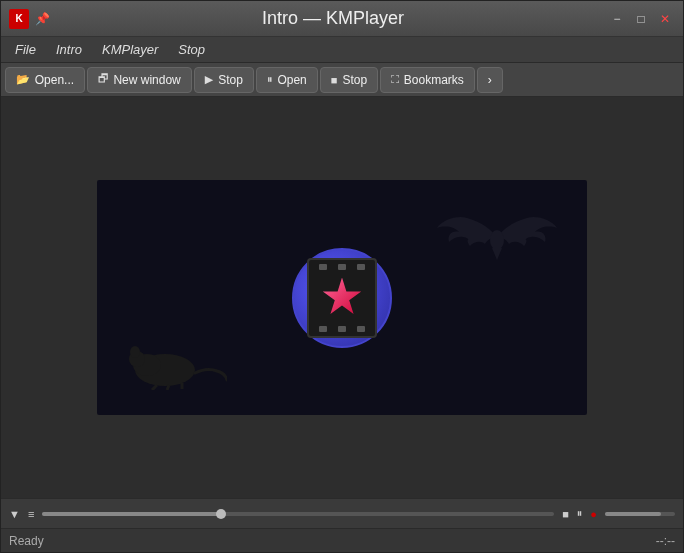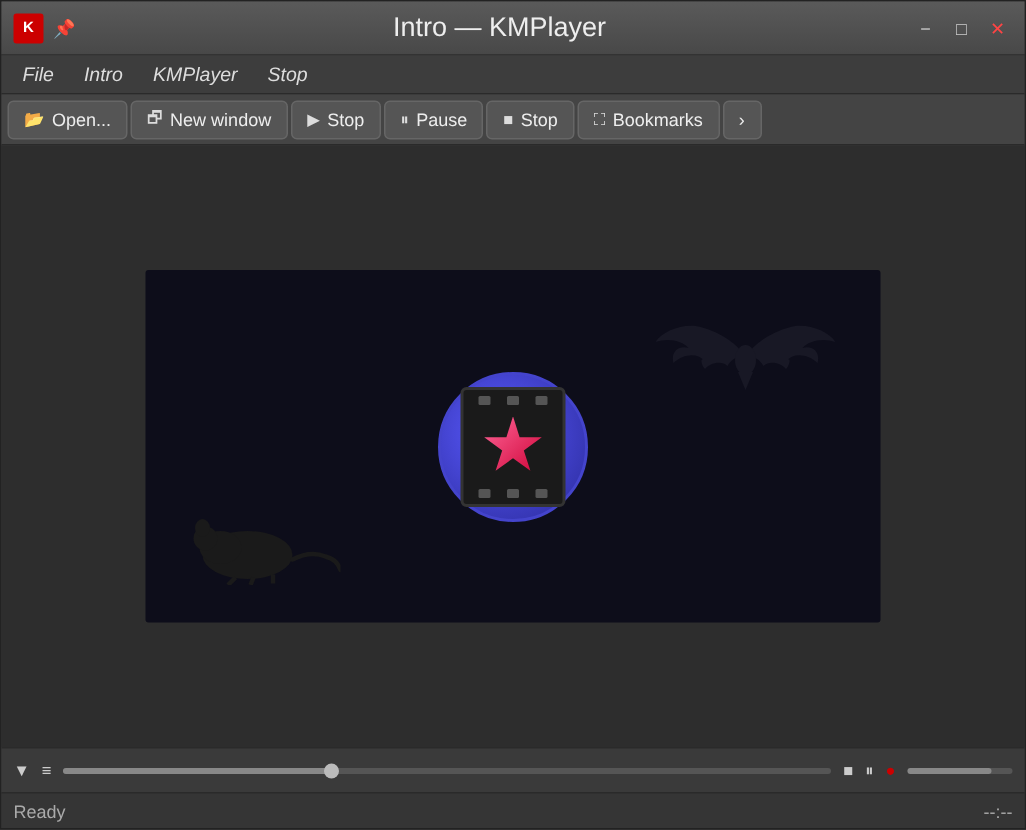--- a/index.html
+++ b/index.html
@@ -330,21 +330,21 @@
     <button class="toolbar-btn">
       <span class="toolbar-icon">🗗</span>
       <span>New window</span>
     </button>
     <button class="toolbar-btn">
       <span class="toolbar-icon">▶</span>
       <span>Stop</span>
     </button>
     <button class="toolbar-btn">
       <span class="toolbar-icon">⏸</span>
-      <span>Pause</span>
+      <span>Open</span>
     </button>
     <button class="toolbar-btn">
       <span class="toolbar-icon">■</span>
       <span>Stop</span>
     </button>
     <button class="toolbar-btn">
       <span class="toolbar-icon">⛶</span>
       <span>Bookmarks</span>
     </button>
     <button class="toolbar-btn">

